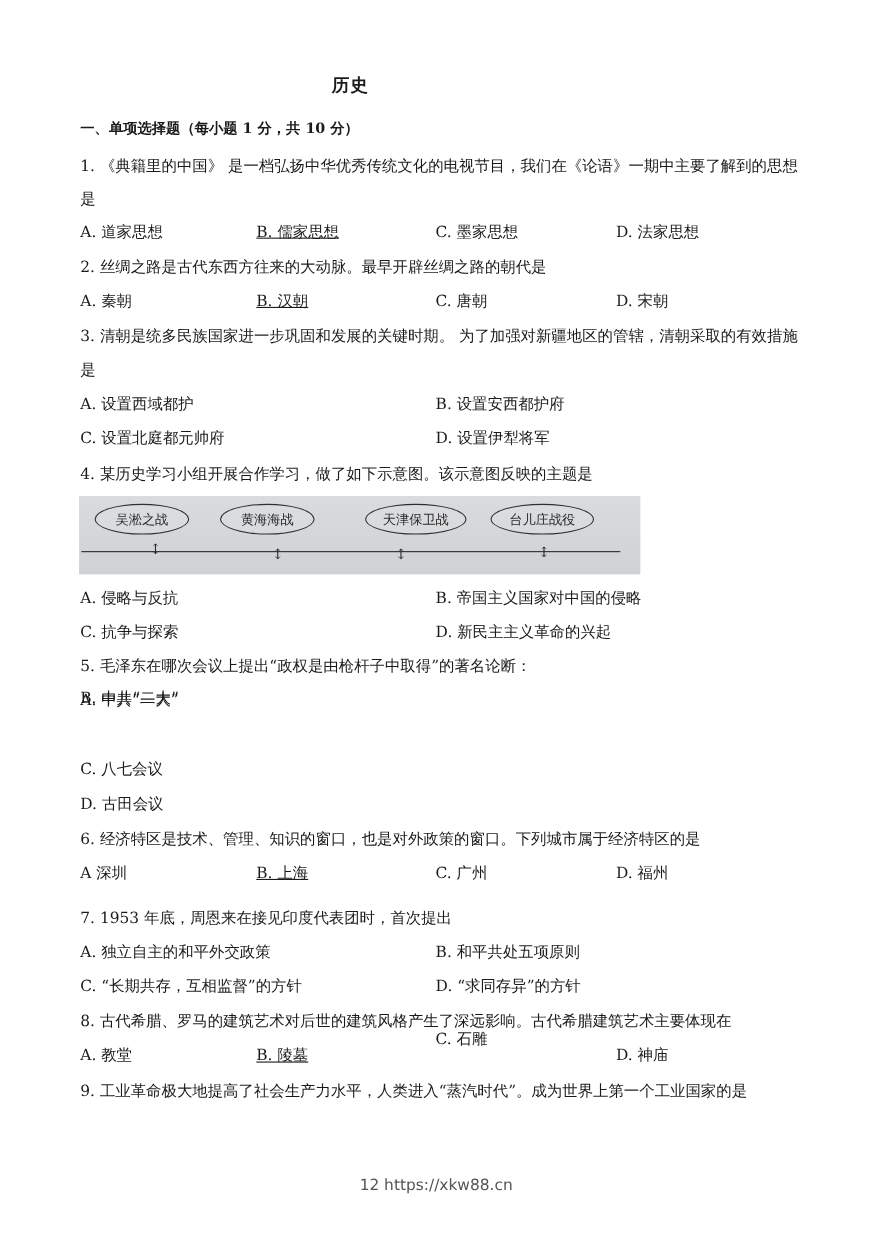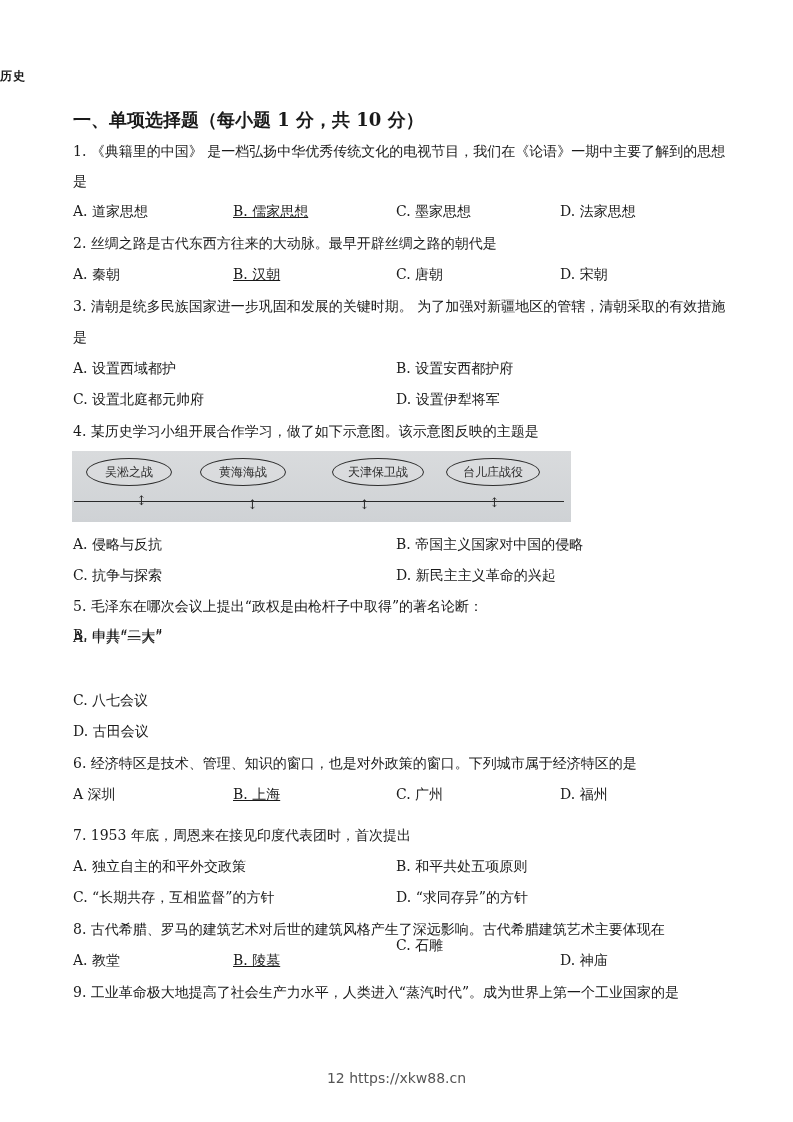--- a/index.html
+++ b/index.html
@@ -2,39 +2,40 @@
 <html><head>
 <meta charset="utf-8">
 <style>
   html, body { margin: 0; padding: 0; background: #ffffff; }
   body {
     width: 793px; height: 1122px; position: relative; overflow: hidden;
     font-family: "DejaVu Serif", "Liberation Serif", serif;
     color: #1a1a1a;
   }
   .page-title {
-    position: absolute; top: 68px; left: 0; width: 637px; 
-    font-size: 12px; font-weight: bold; letter-spacing: 1px;
+    position: absolute; top: 68px; left: 0; width: 637px; text-align: center;
+    font-size: 16px; font-weight: bold; letter-spacing: 1px;
   }
   .section-heading {
     position: absolute; top: 108px; left: 73px;
-    font-size: 18px; font-weight: bold;
+    font-size: 13px; font-weight: bold;
   }
   .line {
     position: absolute; left: 73px; font-size: 14px; white-space: nowrap;
     line-height: 18px;
   }
   .opt { position: absolute; font-size: 14px; white-space: nowrap; line-height: 18px; }
   .c1 { left: 73px; } .c2 { left: 233px; text-decoration: underline; } .c3 { left: 396px; } .c4 { left: 560px; }
   .h2 { left: 396px; }
 
   .diagram {
     position: absolute; left: 72px; top: 451px; width: 499px; height: 71px;
     background: #d6d8da;
     background-image: linear-gradient(180deg, #d9dbdd 0%, #cfd2d5 100%);
+    padding-left: 11px;
   }
   .diagram .node {
     position: absolute; top: 7px; height: 26px; border: 1.5px solid #2e2e2e;
     border-radius: 50%; display: flex; align-items: center; justify-content: center;
     font-size: 12px; color: #2b2b2b; background: rgba(220,222,224,0.6);
   }
   .diagram .axis {
     position: absolute; left: 2px; top: 50px; width: 490px; height: 0;
     border-top: 1.6px solid #2a2a2a;
   }

